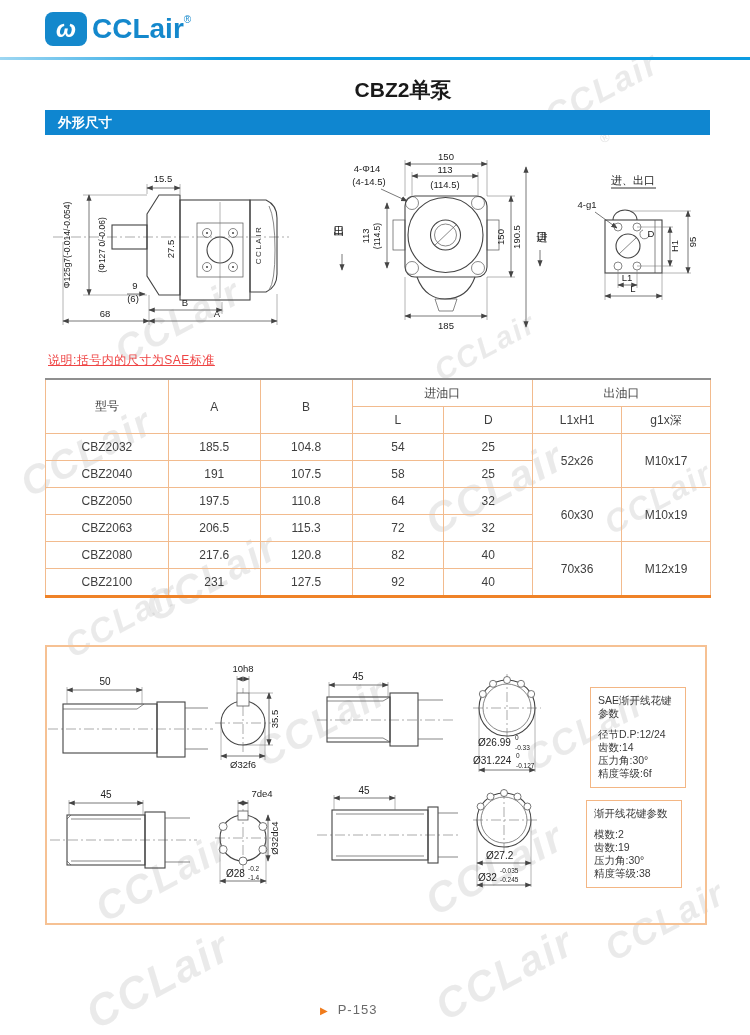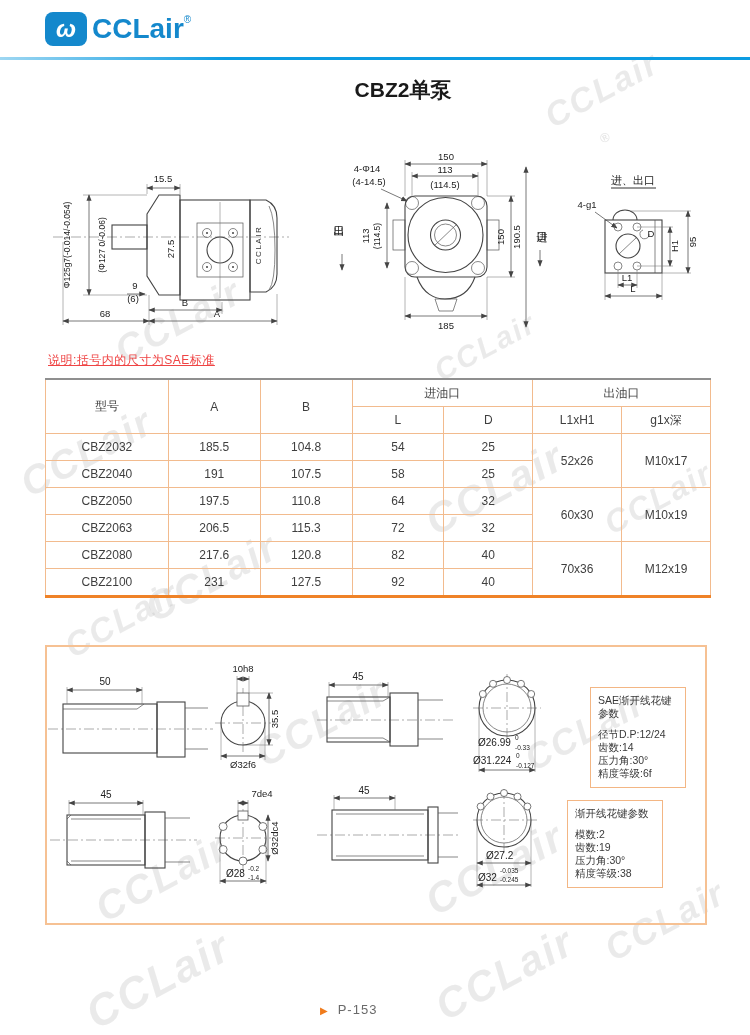--- a/index.html
+++ b/index.html
@@ -84,20 +84,23 @@
     <div class="logo-badge">
       <span>ω</span>
     </div>
     <span class="logo-text">CCLair</span>
     <span class="logo-reg">®</span>
   </div>
   <div class="header-rule"></div>
 
   <div class="page-title">CBZ2单泵</div>
 
+  <div class="section-bar" style="top:110px">
+    <span>外形尺寸</span>
+  </div>
 
   <svg style="left:45px;top:142px" width="705" height="205" viewBox="0 0 705 205">
     <defs>
       <marker id="a1" markerWidth="8" markerHeight="8" viewBox="0 0 10 10" refX="9" refY="5" orient="auto-start-reverse">
         <path d="M0,1 L10,5 L0,9 z" fill="#444"></path>
       </marker>
     </defs>
 
     <g>
       <line class="cl" x1="8" y1="95" x2="244" y2="95"></line>
@@ -461,21 +464,21 @@
     </g>
   </svg>
 
   <div class="pbox" style="left:590px;top:687px">
     <div class="pbox-title">SAE渐开线花键参数</div>
     <div>径节D.P:12/24</div>
     <div>齿数:14</div>
     <div>压力角:30°</div>
     <div>精度等级:6f</div>
   </div>
-  <div class="pbox" style="left:567px;top:800px">
+  <div class="pbox" style="left:586px;top:800px">
     <div class="pbox-title">渐开线花键参数</div>
     <div>模数:2</div>
     <div>齿数:19</div>
     <div>压力角:30°</div>
     <div>精度等级:38</div>
   </div>
 
   <div class="footer-left">
     <span class="mk">▶</span><span>P-153</span>
   </div>

